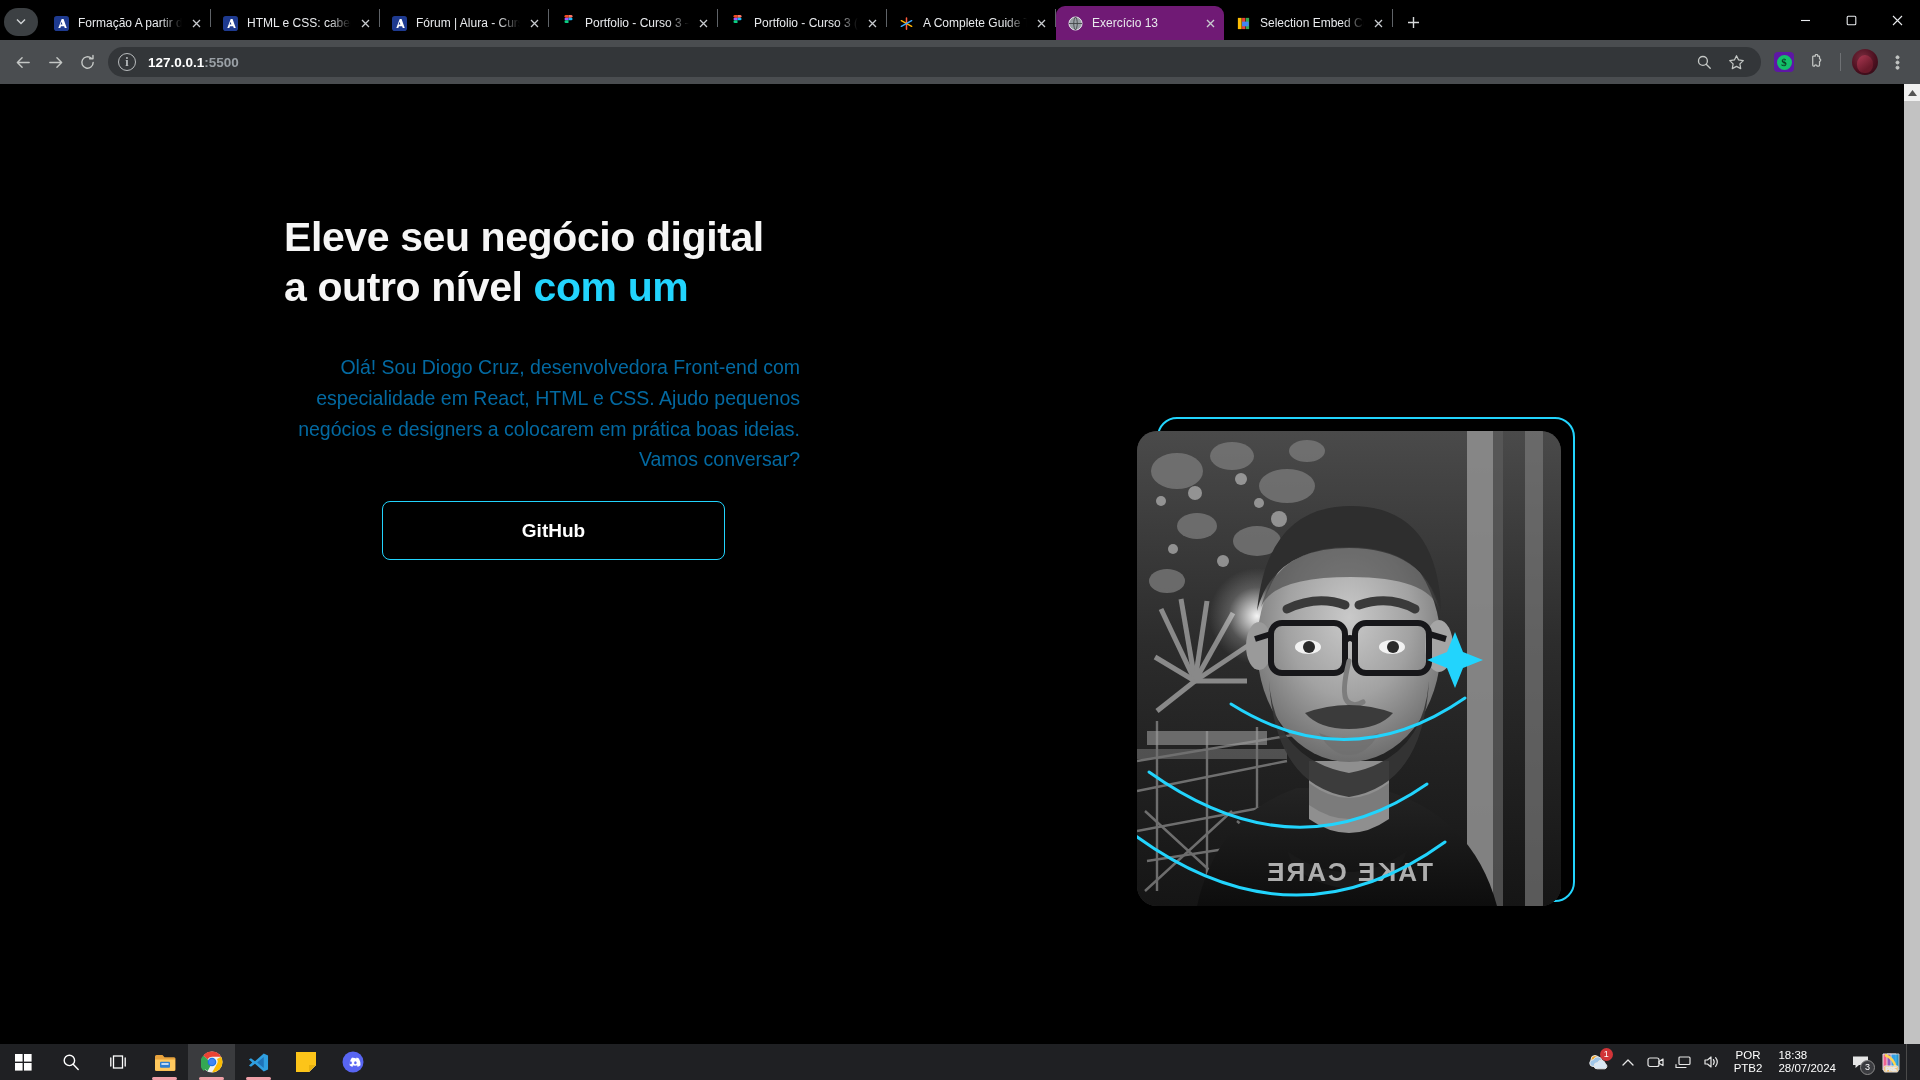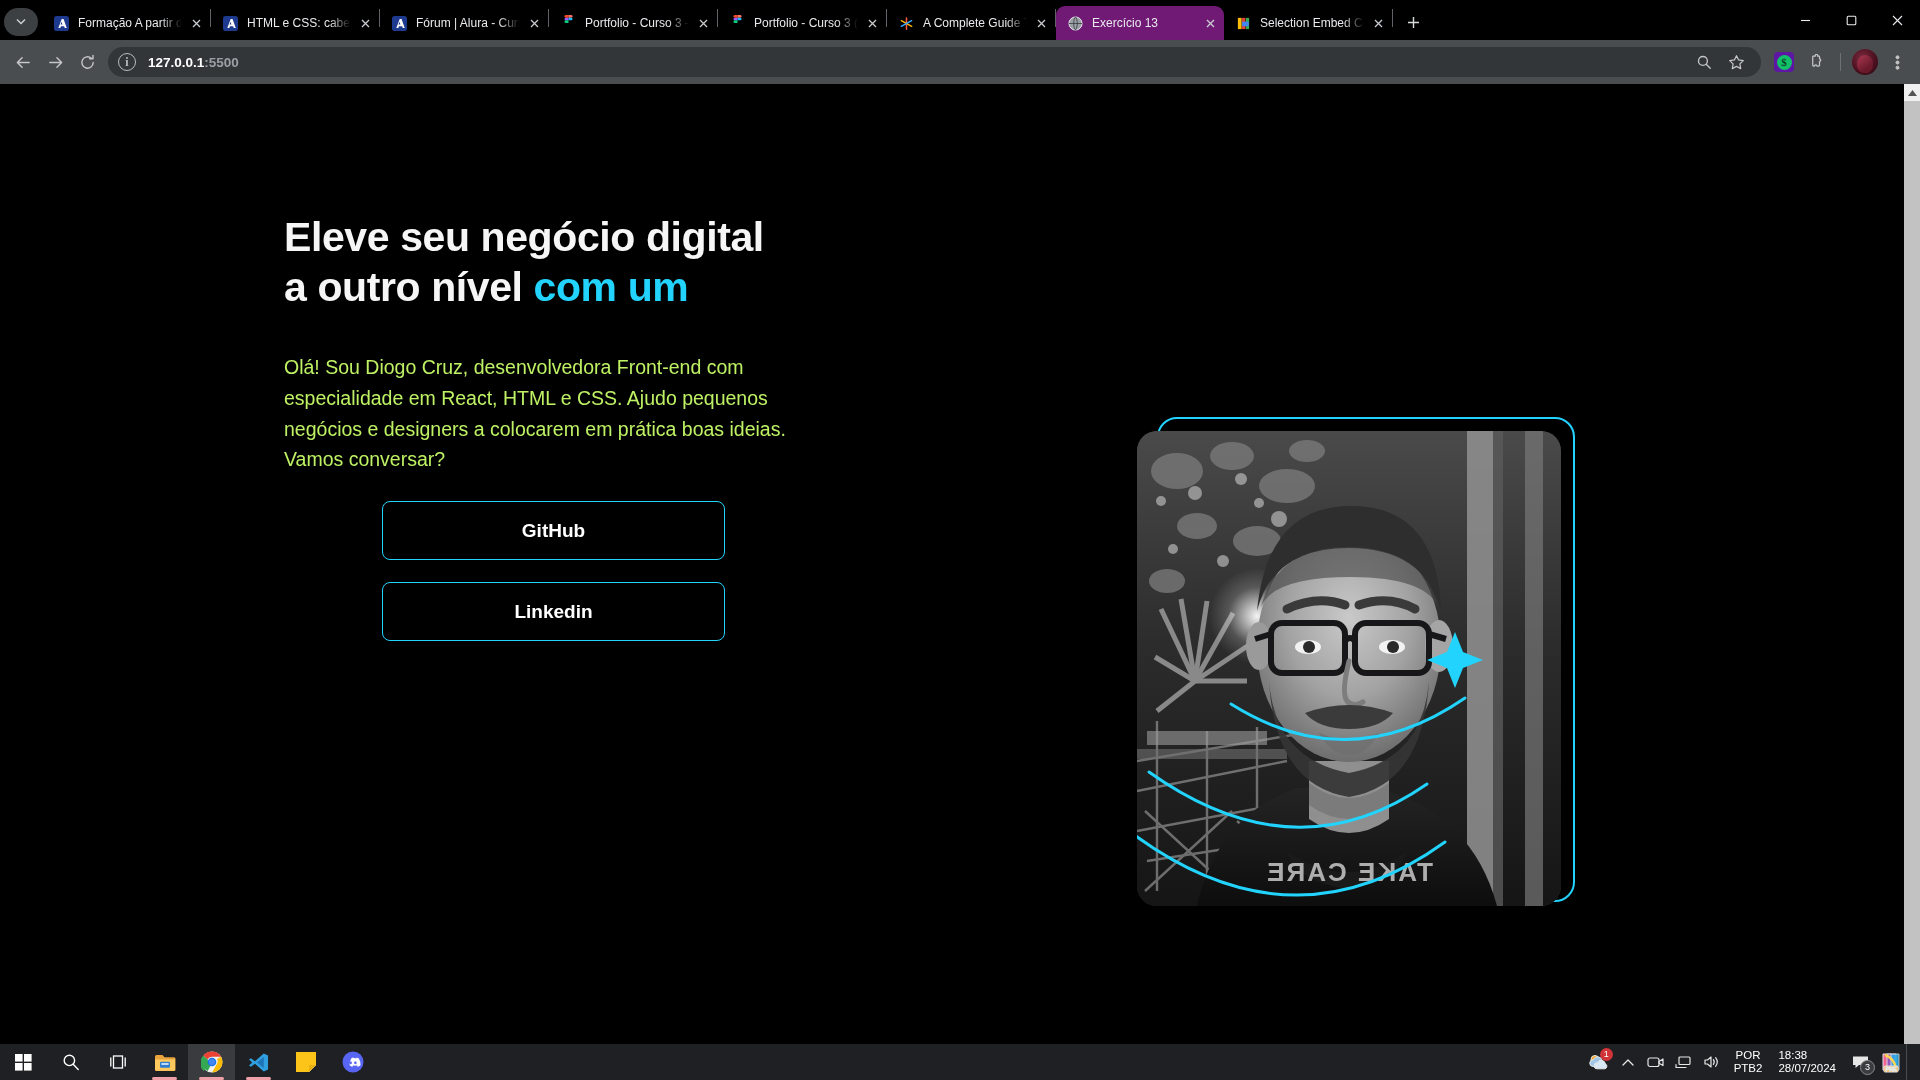--- a/index.html
+++ b/index.html
@@ -140,21 +140,21 @@
     width: 100%;
   }
   .hero-left { width: 800px; padding-left: 284px; }
   .hero-title {
     font-size: 41px; line-height: 1.22; font-weight: 700;
     color: #f6f6f6; letter-spacing: -0.4px;
   }
   .hero-title .accent { color: #22d4fd; }
   .hero-text {
     margin-top: 40px; font-size: 19.5px; line-height: 1.58;
-    color: #bef264; max-width: 540px; font-weight: 400;
+    color: #0369a1; max-width: 540px; font-weight: 400; text-align: right;
   }
   .links-title {
     margin-top: 44px; font-size: 23px; font-weight: 700; color: #f6f6f6;
     width: 343px; text-align: center; margin-left: 98px;
   }
   .links { margin-top: 26px; margin-left: 98px; display: flex; flex-direction: column; gap: 22px; }
   .link-btn {
     width: 343px; height: 59px; border: 1.5px solid #22d4fd;
     border-radius: 8px; background: transparent;
     display: flex; align-items: center; justify-content: center;
@@ -471,21 +471,20 @@
           <h1 class="hero-title">
             <span>Eleve seu negócio digital</span><br>
             <span>a outro nível </span><span class="accent">com um</span><br>
           </h1>
 
           <p class="hero-text">Olá! Sou Diogo Cruz, desenvolvedora Front-end com especialidade em React, HTML e CSS. Ajudo pequenos negócios e designers a colocarem em prática boas ideias. Vamos conversar?</p>
 
 
           <div class="links">
             <a class="link-btn">GitHub</a>
-            <a class="link-btn">Linkedin</a>
           </div>
         </div>
 
         <div class="hero-right">
           <div class="photo-wrap">
             <div class="photo-frame"></div>
 
             <div class="photo">
               <svg viewBox="0 0 424 475" preserveAspectRatio="xMidYMid slice">
                 <defs>

